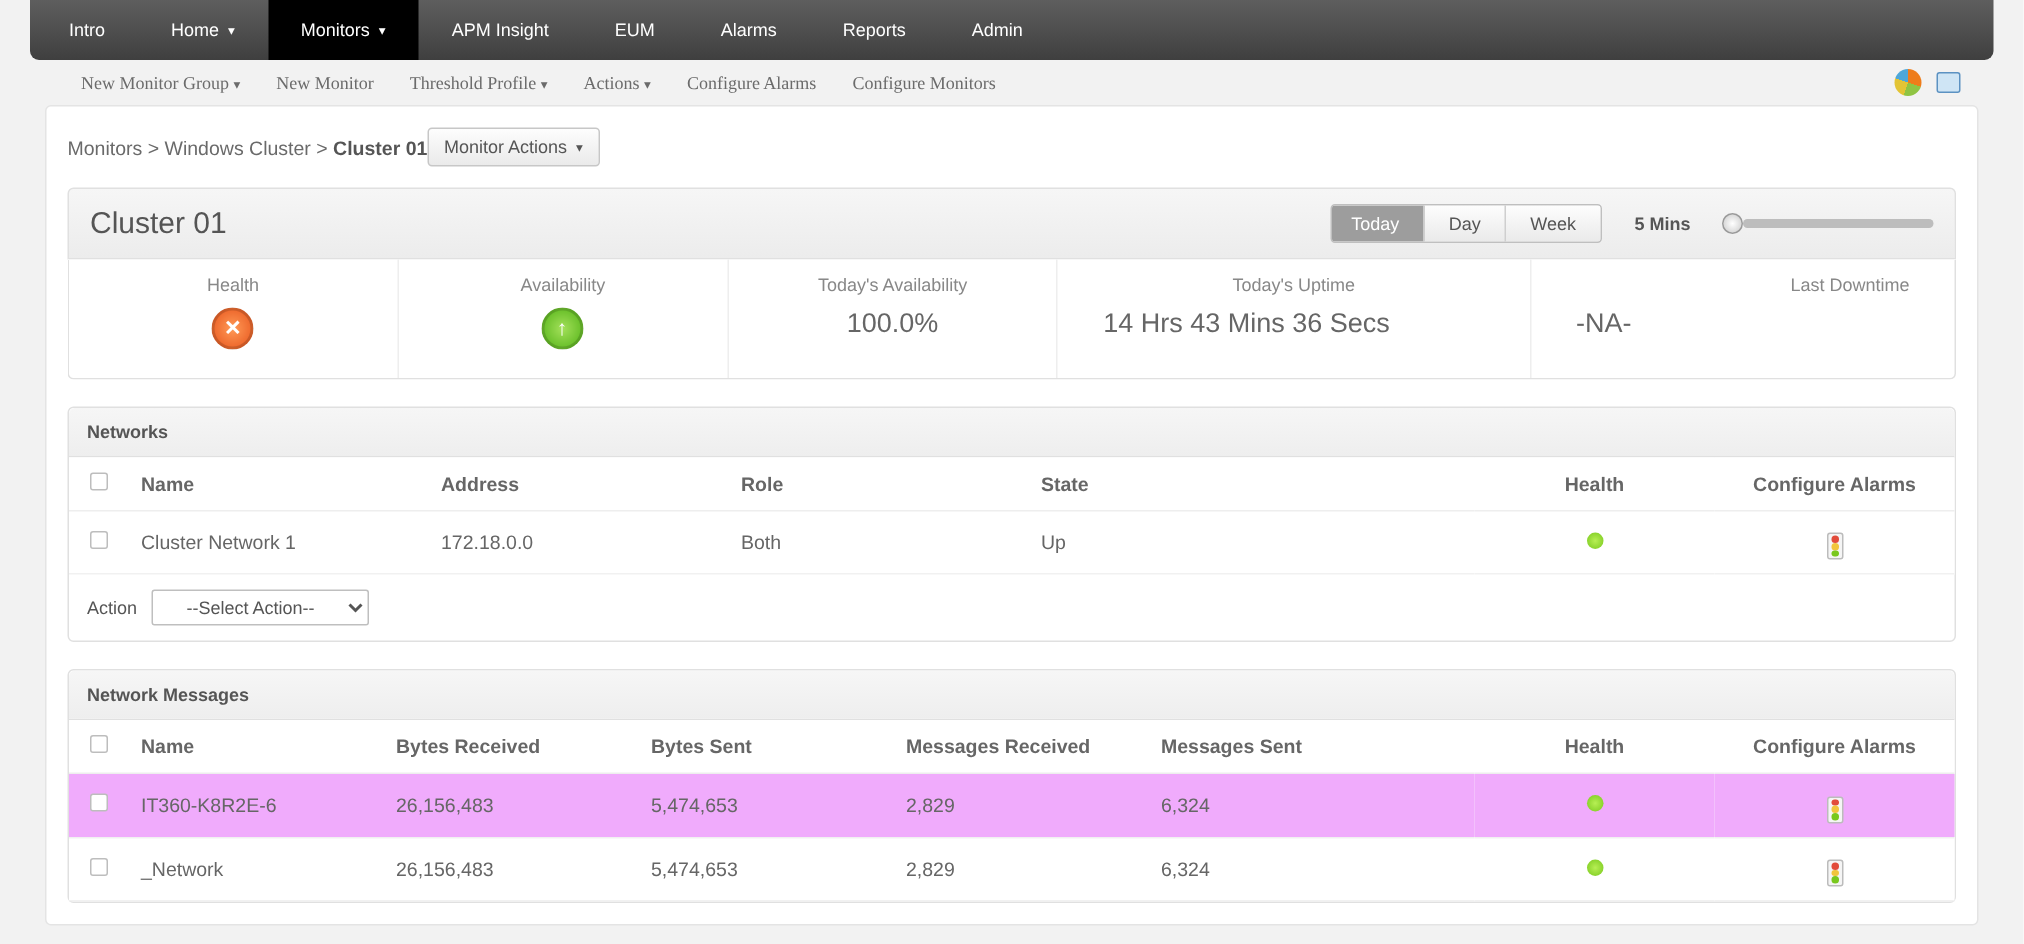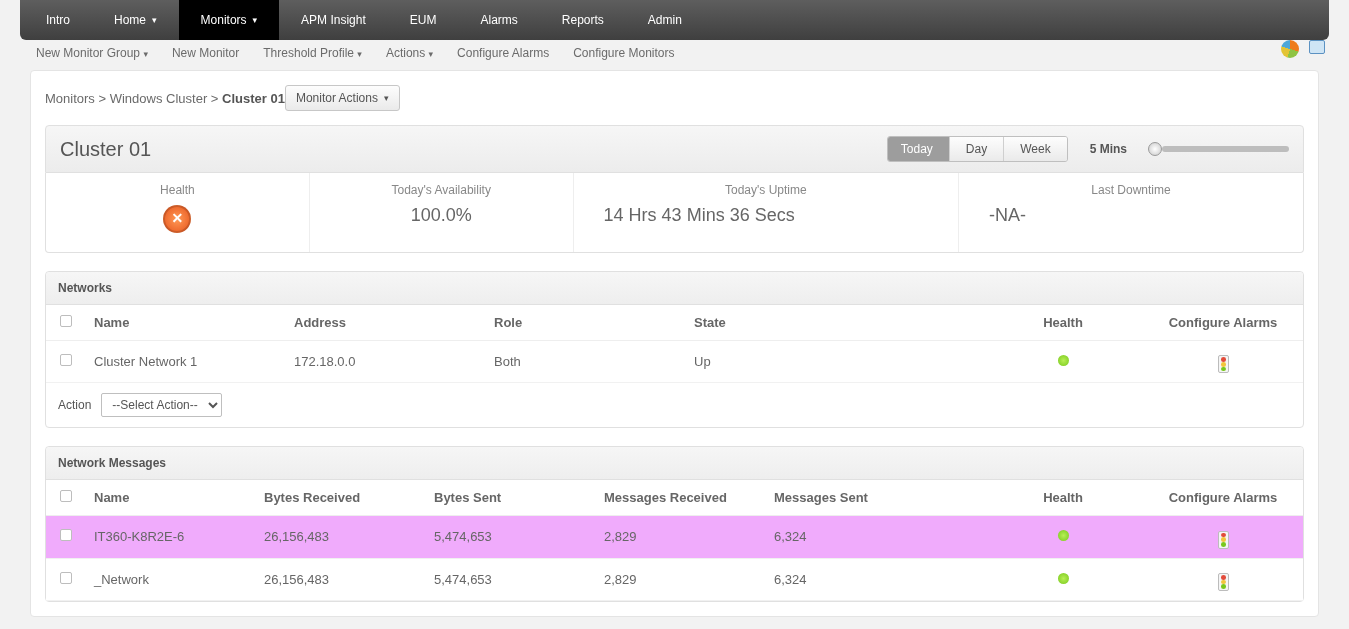--- a/index.html
+++ b/index.html
@@ -26,24 +26,26 @@
     padding: 0 22px;
     display: flex;
     align-items: center;
     gap: 6px;
     cursor: pointer;
   }
   .topnav .item.active { background: #000; }
   .chev { font-size: 9px; }
   .subnav {
     display: flex;
-    margin: 0 24px;
+    align-items: center;
+    margin: 0 42px;
     height: 30px;
     font-size: 12px;
     color: #6b6b6b;
+    font-family: Liberation Serif, serif;
   }
   .subnav .sitem { padding: 6px 12px; cursor: pointer; }
   .subnav .spacer { flex: 1; }
   .icon-round {
     width: 18px; height: 18px; border-radius: 50%;
     display: inline-block;
     background: conic-gradient(#ee7c1a 0 30%, #8fc443 0 55%, #e3c435 0 80%, #4ea7d8 0 100%);
   }
   .icon-print { width:16px;height:14px;border:1px solid #5c92c2;background:#cfe5f5;border-radius:2px;display:inline-block;margin-left:10px;}
   .content {
@@ -105,21 +107,21 @@
   .panel-head{background:linear-gradient(#f6f6f6,#eeeeee);padding:9px 12px;font-weight:bold;font-size:12px;color:#555;border-bottom:1px solid #e0e0e0;border-radius:4px 4px 0 0;}
   table.tbl{width:100%;border-collapse:collapse;font-size:13px;color:#666;}
   table.tbl th{background:#fff;text-align:left;font-weight:bold;padding:10px 8px;border-bottom:1px solid #eee;color:#666;}
   table.tbl td{padding:9px 8px;border-bottom:1px solid #f1f1f1;background:#fff;}
   table.tbl tr.alt td{background:#f0abfc;}
   .chk{width:12px;height:12px;border:1px solid #bdbdbd;border-radius:2px;display:inline-block;background:#fff;}
   .dot{width:11px;height:11px;border-radius:50%;background:radial-gradient(#b7ef54,#78c81d);display:inline-block;}
   .traffic{width:11px;height:18px;border:1px solid #bcbcbc;border-radius:2px;display:inline-flex;flex-direction:column;justify-content:space-around;align-items:center;background:#f5f5f5;padding:1px;}
   .traffic span{width:5px;height:5px;border-radius:50%;}
   .panel-foot{padding:10px 12px;display:flex;align-items:center;gap:10px;font-size:12px;}
-  select{border:1px solid #bfbfbf;background:#fff;font-size:12px;color:#555;padding:3px 6px;border-radius:2px;}
+  select{border:1px solid #bfbfbf;background:#fff;font-size:12px;color:#555;padding:3px 18px;border-radius:2px;}
   .rightcontrols{display:flex;align-items:center;gap:12px;}
 </style>
 </head>
 <body>
 
 <div class="topnav">
   <div class="item">
       <span>Intro</span>
     </div>
   <div class="item">
@@ -187,29 +189,33 @@
       </div>
     </div>
   </div>
 
   <div class="statrow">
     <div class="statcell center">
       <div class="lb">Health</div>
       <span class="ico-circle ico-red"></span>
     </div>
     <div class="statcell center">
+      <div class="lb">Availability</div>
+      <span class="ico-circle ico-green"></span>
+    </div>
+    <div class="statcell center">
       <div class="lb">Today's Availability</div>
       <div class="val">100.0%</div>
     </div>
     <div class="statcell" style="flex:1.6">
       <div class="lb" style="text-align:center">Today's Uptime</div>
       <div class="val">14 Hrs 43 Mins 36 Secs</div>
     </div>
     <div class="statcell" style="flex:1.4">
-      <div class="lb" style="text-align:center">Last Downtime</div>
+      <div class="lb" style="text-align:right">Last Downtime</div>
       <div class="val">-NA-</div>
     </div>
   </div>
 
   <div class="panel">
     <div class="panel-head">Networks</div>
     <table class="tbl">
       <thead>
           <tr>
         <th style="width:40px;text-align:center"><span class="chk"></span></th>

